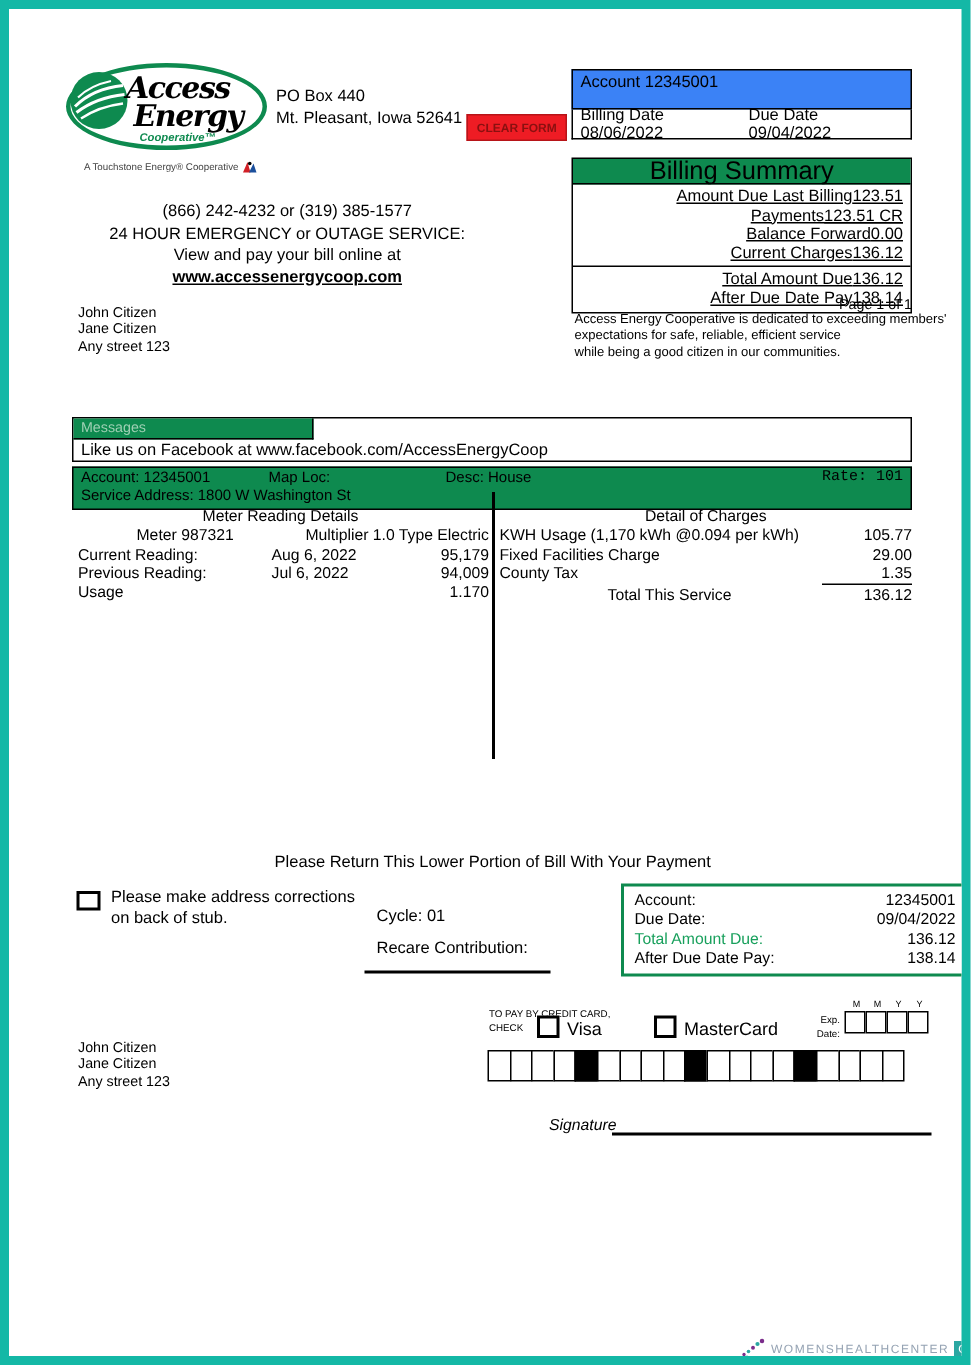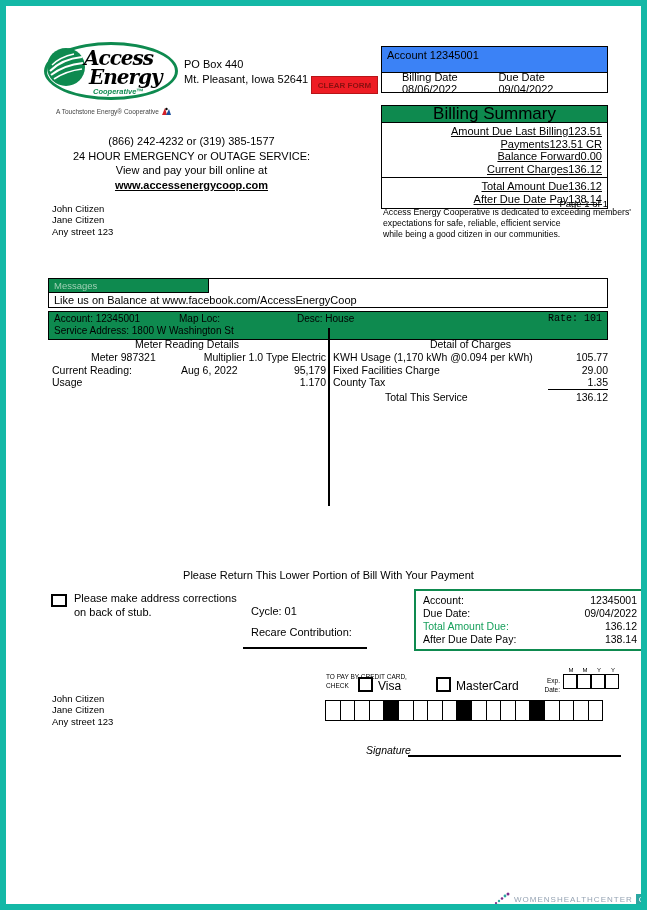--- a/index.html
+++ b/index.html
@@ -17,21 +17,21 @@
   .logo-tagline { margin-top:7px; margin-left:12px; font-size:6.5px; color:#444; display:flex; align-items:center; gap:2px; }
 
   
   .sender { position:absolute; left:178px; top:51px; font-size:11px; line-height:1.35; }
   .clear-form { position:absolute; left:305px; top:70px; width:67px; height:18px; background:#EE1C24; border:1px solid #B71418;
                 color:#8A1010; font-size:8px; font-weight:bold; display:flex; align-items:center; justify-content:center; cursor:pointer; }
 
   
   .acct-box { position:absolute; left:375px; top:40px; width:227px; }
   .acct-green { height:27px; background:#3b82f6; border:1px solid #000; font-size:11px; padding:2px 5px; }
-  .acct-dates { height:20px; border:1px solid #000; border-top:none; display:flex; justify-content:center; align-items:center; padding:0 20px; font-size:11px; }
+  .acct-dates { height:20px; border:1px solid #000; border-top:none; display:flex; justify-content:center; align-items:center; padding:0 5px; font-size:11px; }
 
   .bs-box { position:absolute; left:375px; top:99px; width:227px; border:1px solid #000; background:#fff; }
   .bs-header { background:#0E8A4F; border-bottom:1px solid #000; text-align:center; font-size:17px; height:17px; line-height:16px; }
   .bs-body { padding:2px 0 1px 0; }
   .bs-row { display:flex; justify-content:flex-end; font-size:11px; line-height:12.5px; padding:0 5px;text-decoration:underline; }
   .bs-row .u { text-decoration:underline; }
   .bs-totals { border-top:1px solid #000; margin-top:2px; padding:2px 0 2px 0; }
   .page-note { position:absolute; left:375px; top:192px; width:227px; text-align:right; font-size:9.5px; }
   .dedication { position:absolute; left:377px; top:201px; font-size:8.7px; line-height:1.25; }
 
@@ -55,21 +55,21 @@
   .col-left  { position:absolute; left:42px;  top:332px; width:278px; font-size:10.5px; }
   .col-right { position:absolute; left:327px; top:332px; width:275px; font-size:10.5px; }
   .col-title { text-align:center; line-height:12px; margin-bottom:1px; }
   .mr-grid { display:grid; grid-template-columns:130px 1fr 62px; line-height:12.5px; }
   .mr-grid .lab { padding-left:4px; } .mr-grid .val { text-align:right; }
   .mr-meter { padding-left:43px; }
   .ch-row { display:flex; justify-content:space-between; line-height:12.5px; }
   .ch-row .val { width:60px; text-align:right; }
   .ch-row .val.u { border-bottom:1.5px solid #000; }
   .ch-total { display:flex; justify-content:space-between; line-height:14px; }
-  .ch-total .lab { margin-left:52px; }
+  .ch-total .lab { margin-left:72px; }
   .ch-total .val { width:60px; text-align:right; }
   .v-divider { position:absolute; left:322px; top:322px; width:2px; height:178px; background:#000; }
 
   
   .return-note { position:absolute; left:40px; top:563px; width:565px; text-align:center; font-size:11px; }
   .addr-check { position:absolute; left:45px; top:588px; width:16px; height:13px; border:2px solid #000; background:#fff; cursor:pointer; }
   .addr-text { position:absolute; left:68px; top:586px; font-size:11px; line-height:1.25; }
   .cycle { position:absolute; left:245px; top:599px; font-size:11px; }
   .recare { position:absolute; left:245px; top:620px; font-size:11px; }
   .recare-line { position:absolute; left:237px; top:641px; width:124px; height:2px; background:#000; cursor:text; }
@@ -191,21 +191,21 @@
   </div>
 
   <div class="customer-top">
     <div>John Citizen</div>
     <div>Jane Citizen</div>
     <div>Any street 123</div>
   </div>
 
   <div class="messages">
     <div class="messages-tab">Messages</div>
-    <div class="messages-text">Like us on Balance at www.facebook.com/AccessEnergyCoop</div>
+    <div class="messages-text">Like us on Facebook at www.facebook.com/AccessEnergyCoop</div>
   </div>
 
   <div class="acct-bar">
     <div class="acct-bar-l1">
       <span class="c1">Account: 12345001</span>
       <span class="c2">Map Loc:</span>
       <span class="c3">Desc: House</span>
       <span class="c4">Rate: 101</span>
     </div>
     <div>Service Address: 1800 W Washington St</div>
@@ -214,20 +214,25 @@
   <div class="col-left">
     <div class="col-title">Meter Reading Details</div>
     <div class="mr-grid">
       <span class="mr-meter" style="grid-column:1 / span 2; padding-left:43px;">Meter 987321</span>
       <span style="grid-column:3; text-align:right; width:175px; margin-left:-113px; white-space:nowrap;">Multiplier 1.0 Type Electric</span>
     </div>
     <div class="mr-grid">
       <span class="lab">Current Reading:</span>
       <span style="padding-left:3px;">Aug 6, 2022</span>
       <span class="val">95,179</span>
+    </div>
+    <div class="mr-grid">
+      <span class="lab">Previous Reading:</span>
+      <span style="padding-left:3px;">Jul 6, 2022</span>
+      <span class="val">94,009</span>
     </div>
     <div class="mr-grid">
       <span class="lab">Usage</span>
       <span></span>
       <span class="val">1.170</span>
     </div>
   </div>
 
   <div class="v-divider"></div>
 

